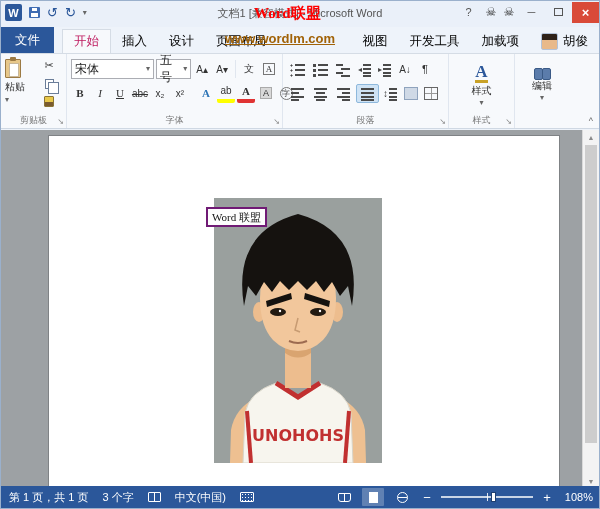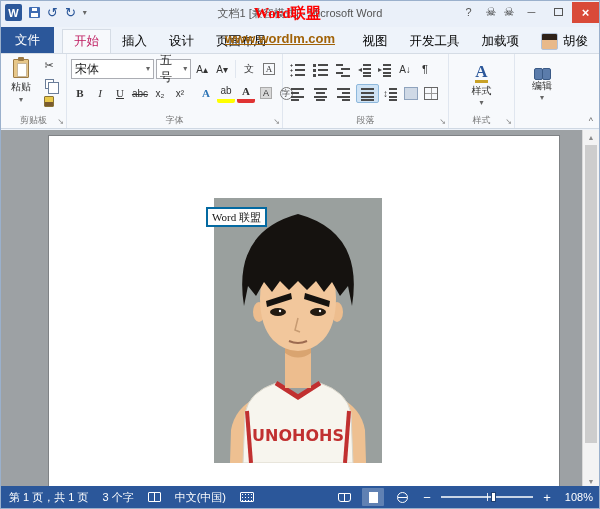--- a/index.html
+++ b/index.html
@@ -46,21 +46,21 @@
             border-top:1px solid #d5dce5; border-bottom:1px solid #cfd8e3; display:flex; }
   .rgroup { display:flex; flex-direction:column; border-right:1px solid #e0e6ef; }
   .rg-body { flex:1; padding:3px 4px 0 4px; }
   .rg-label { height:15px; font-size:9px; color:#777; text-align:center; position:relative; line-height:15px; }
   .launcher { position:absolute; right:2px; bottom:2px; font-size:8px; color:#888; line-height:1; }
   .dd { font-size:8px; color:#666; line-height:1; }
 
   
   .g-clip { width:66px; }
   .g-clip .rg-body { display:flex; gap:4px; }
-  .paste-btn { width:32px; display:flex; flex-direction:column; align-items:center; gap:2px; padding-top:2px; border-radius:2px; }
+  .paste-btn { width:32px; display:flex; flex-direction:column; gap:2px; padding-top:2px; border-radius:2px; }
   .paste-label { font-size:10px; color:#333; }
   .clip-ic { width:16px; height:19px; background:#e7c789; border:1px solid #9c7a44; border-radius:1px; position:relative; }
   .clip-ic::before { content:''; position:absolute; top:-3px; left:4px; width:6px; height:4px; background:#9c7a44; border-radius:1px; }
   .clip-ic::after { content:''; position:absolute; top:3px; left:3px; width:8px; height:12px; background:#fff; border:1px solid #c8b79a; }
   .clip-col { display:flex; flex-direction:column; gap:3px; padding-top:1px; }
   .mini { width:16px; height:15px; display:flex; align-items:center; justify-content:center; font-size:11px; color:#444; border-radius:2px; }
   .copy-ic { display:inline-block; width:9px; height:10px; border:1px solid #6a7d99; background:#fff; position:relative; }
   .copy-ic::before { content:''; position:absolute; top:2px; left:2px; width:9px; height:10px; border:1px solid #6a7d99; background:#fff; }
   .fp-ic { display:inline-block; width:10px; height:11px; background:linear-gradient(#e8c84a 0 55%, #7a5b2f 55%); border:1px solid #8a7434; border-radius:1px; }
 
@@ -132,21 +132,21 @@
               border:1px solid #3a5a86; background:#5b7cab; border-radius:2px; }
   .binoc::before { left:0; } .binoc::after { right:0; }
   .rib-spacer { flex:1; position:relative; }
   .collapse { position:absolute; right:6px; bottom:2px; font-size:9px; color:#666; }
 
   
   .docarea { position:absolute; left:0; top:129px; width:583px; height:358px; background:#9da1a4; overflow:hidden; }
   .page { position:absolute; left:47px; top:5px; width:512px; height:520px; background:#fff; border:1px solid #7f8285; }
   .artwork { position:absolute; left:165px; top:62px; width:168px; height:265px; }
   .artwork svg { display:block; }
-  .wm-chip { position:absolute; left:-8px; top:9px; background:#fdfdfd; border:2px solid #0369a1;
+  .wm-chip { position:absolute; left:-8px; top:9px; background:#fdfdfd; border:2px solid #701a75;
              padding:0 4px; font-size:11px; color:#111; white-space:nowrap; line-height:16px;
              font-family:"Liberation Serif","DejaVu Serif",serif; }
 
   
   .vscroll { position:absolute; right:0; top:129px; width:17px; height:358px; background:#f3f3f3; border-left:1px solid #dadada; }
   .sarrow { position:absolute; left:0; width:16px; height:14px; display:flex; align-items:center; justify-content:center;
             font-size:7px; color:#8a8a8a; }
   .sarrow.up { top:0; } .sarrow.down { bottom:0; }
   .sthumb-v { position:absolute; left:2px; top:15px; width:12px; height:298px; background:#cdcdcd; }
 

